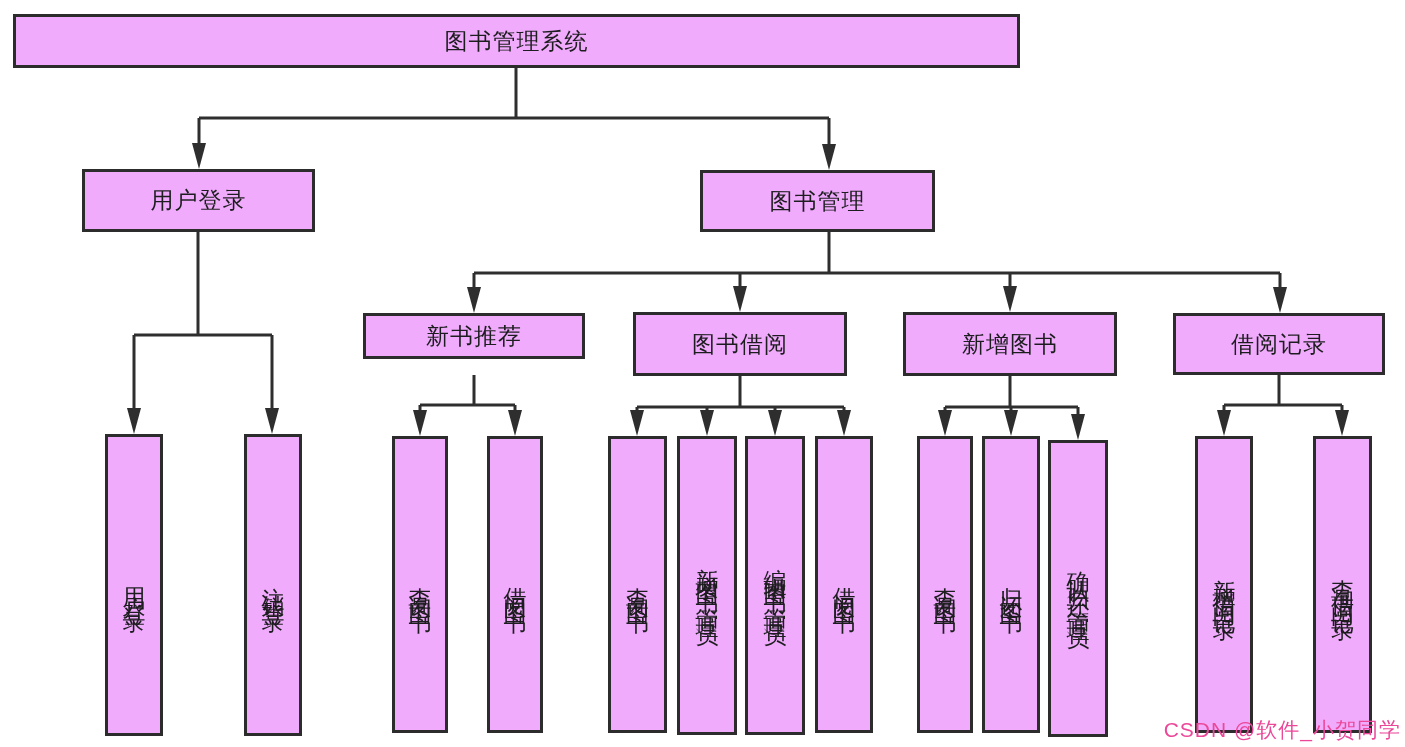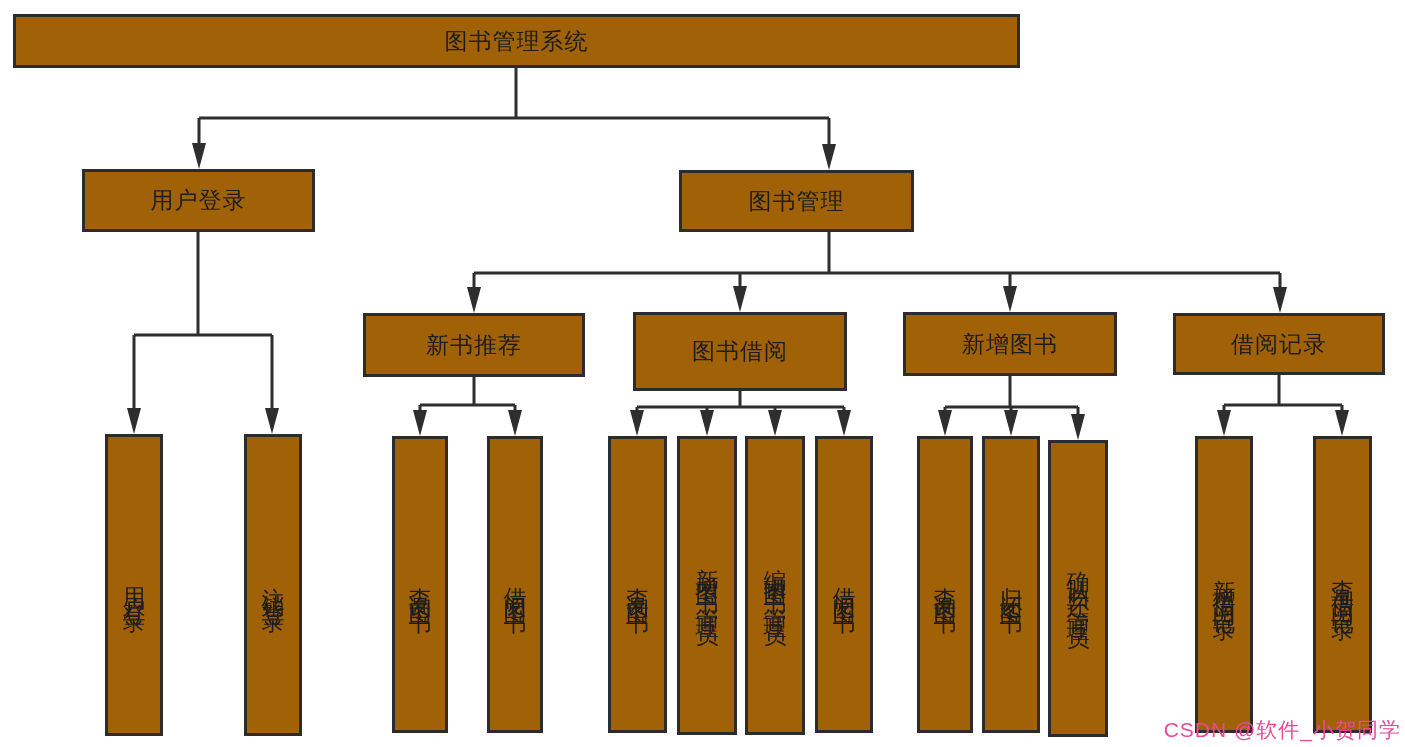--- a/index.html
+++ b/index.html
@@ -15,21 +15,21 @@
     width: 1405px; height: 747px;
   }
   #connector-layer path {
     stroke: #2e2e2e; stroke-width: 3; fill: none;
   }
   #connector-layer polygon { fill: #2e2e2e; }
   .box {
     position: absolute;
     box-sizing: border-box;
     border: 3px solid #2c2c2c;
-    background: #a16207;
+    background: #f0abfc;
     display: flex;
     align-items: center;
     justify-content: center;
     color: #1d1d1f;
   }
   .hbox { font-size: 23px; letter-spacing: 1px; }
   .vbox { font-size: 23px; }
   .vbox .vtext {
     writing-mode: vertical-rl;
     letter-spacing: 8px;
@@ -77,28 +77,28 @@
   <polygon points="1335,410 1349,410 1342,436"></polygon>
 </svg>
 
 <div class="box hbox" style="left:13px; top:14px; width:1007px; height:54px;">
   <span>图书管理系统</span>
 </div>
 
 <div class="box hbox" style="left:82px; top:169px; width:233px; height:63px;">
   <span>用户登录</span>
 </div>
-<div class="box hbox" style="left:679px; top:170px; width:235px; height:62px;text-align:center;">
+<div class="box hbox" style="left:700px; top:170px; width:235px; height:62px;text-align:center;">
   <span>图书管理</span>
 </div>
 
-<div class="box hbox" style="left:363px; top:313px; width:222px; height:64px;">
+<div class="box hbox" style="left:363px; top:313px; width:222px; height:46px;">
   <span>新书推荐</span>
 </div>
-<div class="box hbox" style="left:633px; top:312px; width:214px; height:79px;">
+<div class="box hbox" style="left:633px; top:312px; width:214px; height:64px;">
   <span>图书借阅</span>
 </div>
 <div class="box hbox" style="left:903px; top:312px; width:214px; height:64px;">
   <span>新增图书</span>
 </div>
 <div class="box hbox" style="left:1173px; top:313px; width:212px; height:62px;">
   <span>借阅记录</span>
 </div>
 
 <div class="box vbox" style="left:105px; top:434px; width:58px; height:302px;">

